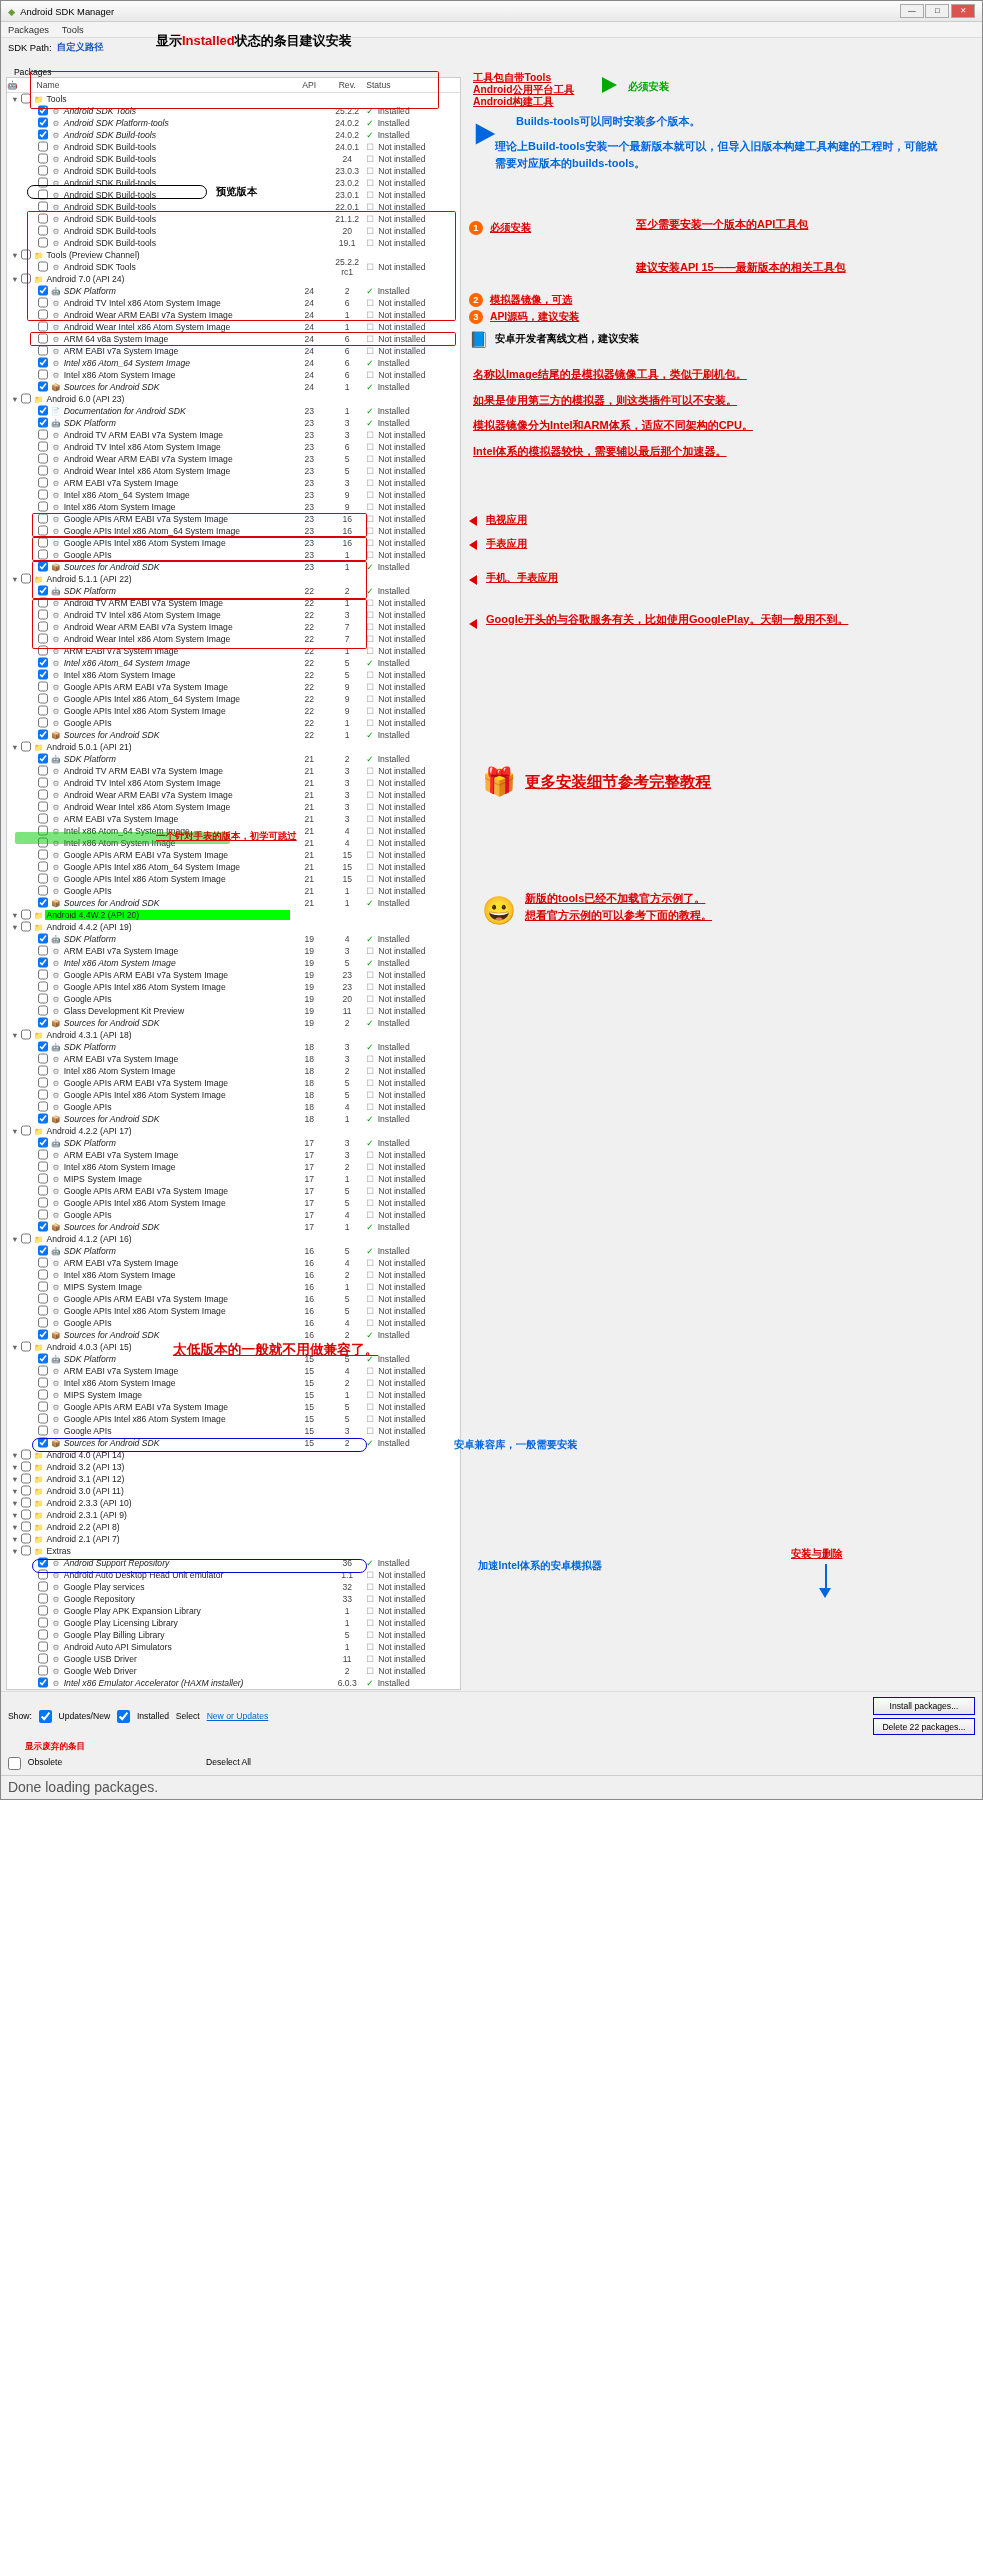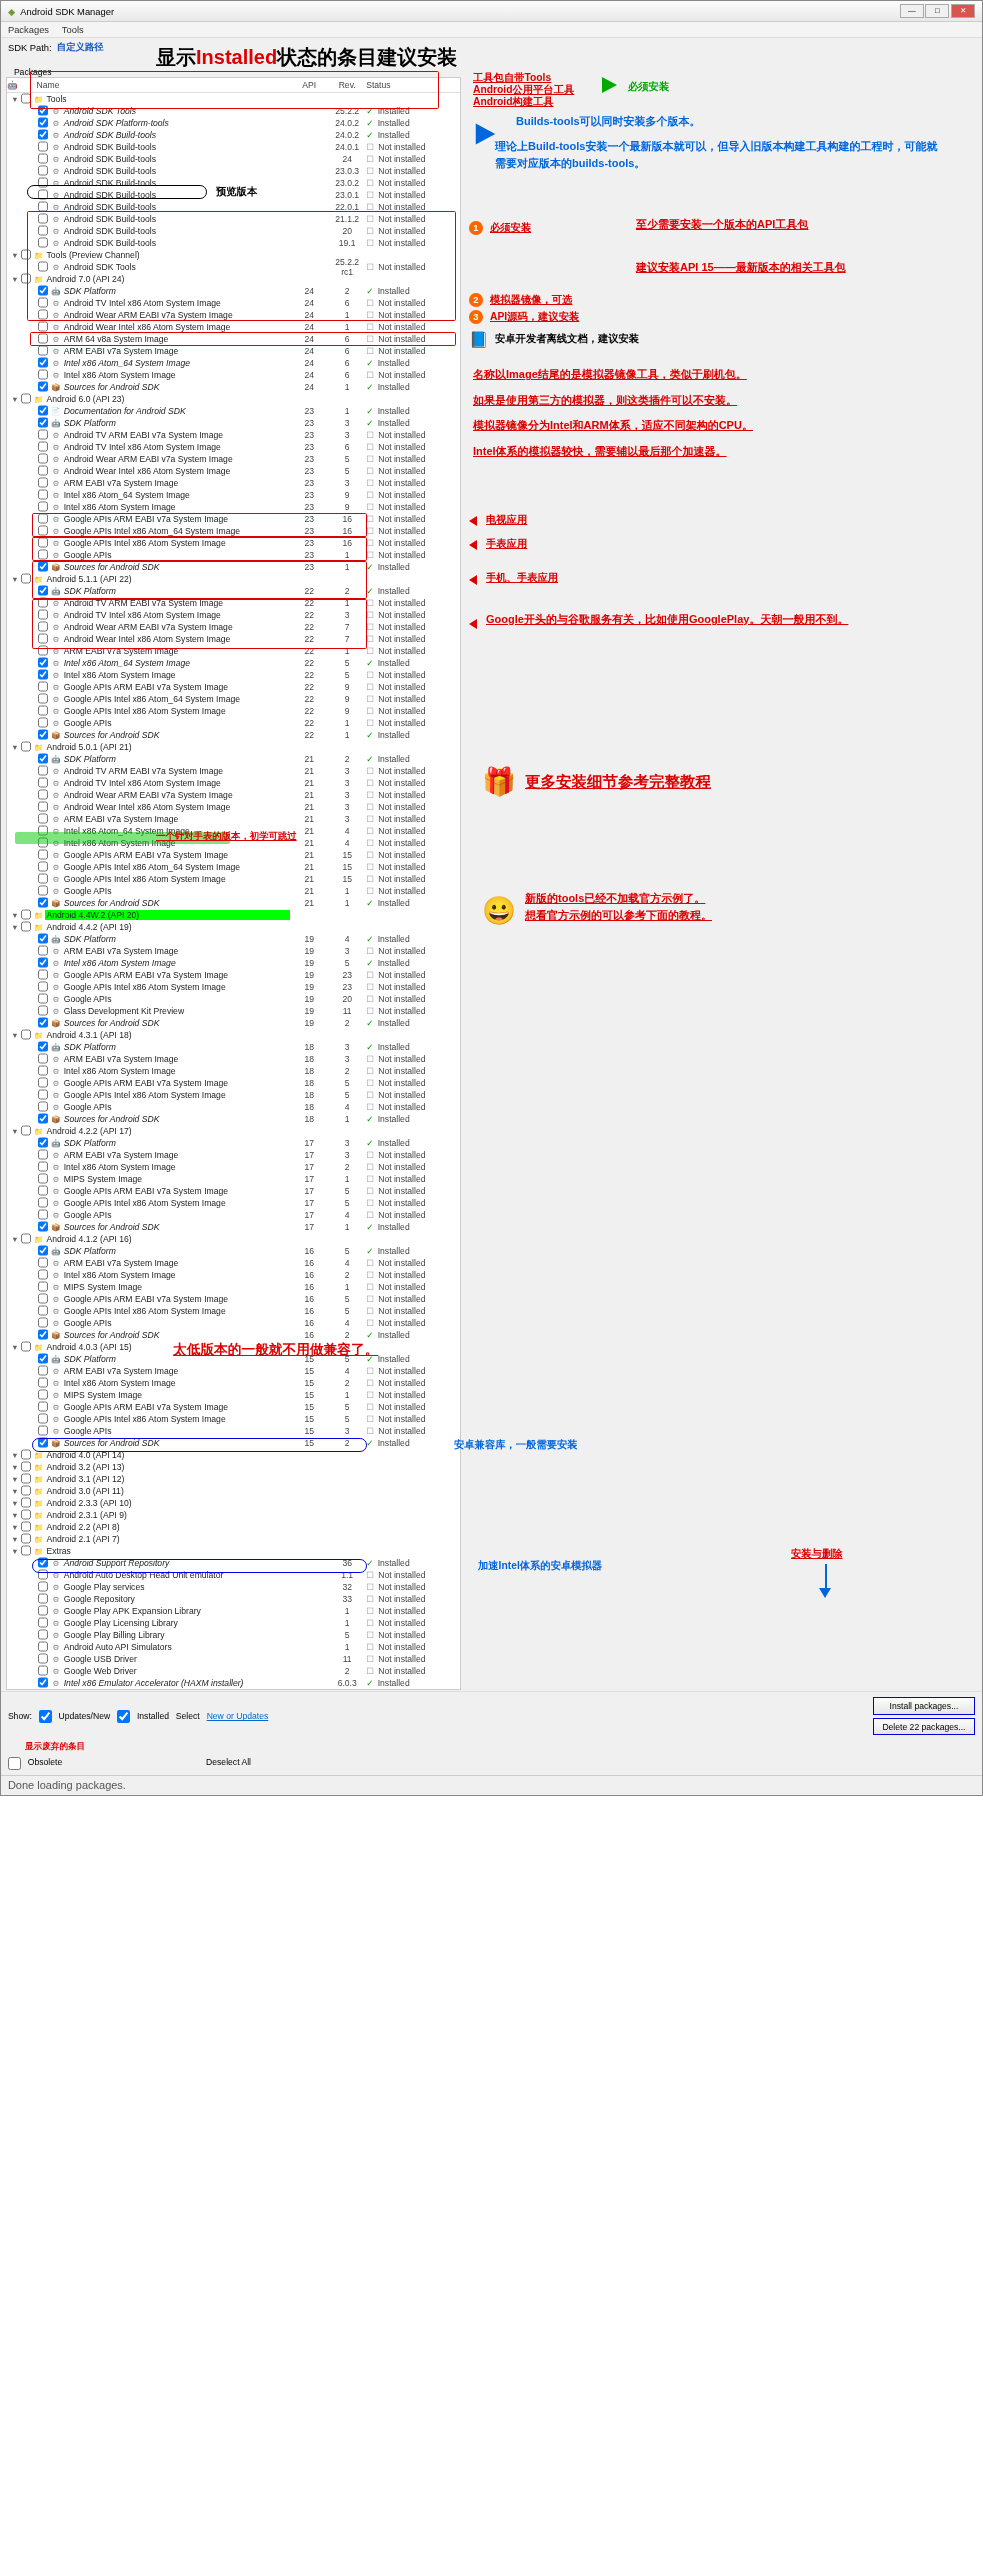--- a/index.html
+++ b/index.html
@@ -7,21 +7,21 @@
 .window { border: 0.9px solid #888; background: #f0f0f0; }
 .titlebar { background: linear-gradient(#fdfdfd,#e8e8e8); border-bottom: 0.9px solid #ccc; padding: 3.4px 6.9px; display: flex; align-items: center; gap: 5.2px; }
 .titlebar .icon { color: #6a9c3a; }
 .win-btns { margin-left: auto; display: flex; gap: 1.7px; }
 .win-btn { width: 24px; height: 13.7px; border: 0.9px solid #aaa; background: #f0f0f0; font-size: 7.7px; text-align: center; line-height: 12px; }
 .win-btn.close { background: #d9534f; color:#fff; }
 .menubar { padding: 1.7px 6.9px; border-bottom: 0.9px solid #ddd; background: #f4f4f4; }
 .menubar span { margin-right: 10.3px; color: #333; }
 .sdkpath { padding: 3.4px 6.9px; display: flex; align-items: center; gap: 5.2px; }
 .sdkpath .path { color: #1555c0; font-weight: bold; }
-.banner { position: absolute; left: 155px; top: 43px; font-size: 20px; font-weight: bold; color: #000; }
+.banner { position: absolute; left: 155px; top: 31px; font-size: 13px; font-weight: bold; color: #000; }
 .banner .red { color: #d00; }
 .main { display: flex; align-items: flex-start; position: relative; }
 .pkg-panel { width: 455px; border: 0.9px solid #ccc; background: #fff; margin: 1.7px 0 1.7px 5.2px; }
 .hdr { display: flex; background: #fff; border-bottom: 0.9px solid #ddd; font-size: 8.6px; color: #444; padding: 1.7px 0; }
 .hdr .c-name { flex: 1; padding-left: 19px; }
 .hdr .c-api, .hdr .c-rev { width: 38px; text-align: center; }
 .hdr .c-stat { width: 94px; }
 .tree { }
 .row { display: flex; align-items: center; height: 12px; font-size: 8.6px; color: #222; padding-left: 3.4px; position: relative; }
 .row .exp { width: 8.6px; text-align: center; color: #666; cursor: pointer; }
@@ -46,21 +46,21 @@
 .box { border: 1.7px solid; position: absolute; pointer-events: none; border-radius: 1.7px; }
 .box.red { border-color: #d00; }
 .box.blue { border-color: #00d; }
 .box.green { border-color: #0c0; }
 .box.black { border-color: #000; }
 .arrow-r { width: 0; height: 0; border-top: 8.6px solid transparent; border-bottom: 8.6px solid transparent; border-left: 15.5px solid; position: absolute; }
 .circ { width: 13.7px; height: 13.7px; border-radius: 50%; color: #fff; background: #f60; position: absolute; text-align: center; line-height: 13.7px; font-size: 9.4px; font-weight: bold; }
 .footer { padding: 5.2px 6.9px; display: flex; align-items: center; gap: 6.9px; font-size: 8.6px; border-top: 0.9px solid #ddd; }
 .footer .link { color: #06c; text-decoration: underline; cursor: pointer; }
 .btn { background: linear-gradient(#fdfdfd,#e5e5e5); border: 0.9px solid #999; padding: 2.6px 8.6px; font-size: 8.6px; cursor: pointer; }
-.statusbar { padding: 3.4px 6.9px; background: #f0f0f0; border-top: 0.9px solid #ccc; font-size: 11px; color: #555; }
+.statusbar { padding: 3.4px 6.9px; background: #f0f0f0; border-top: 0.9px solid #ccc; font-size: 14px; color: #555; }
 .side-note { position: absolute; width: 481px; font-size: 11px; font-weight: bold; line-height: 1.5; }
 .gift { font-size: 27.5px; }
 .smile { font-size: 27.5px; }
 .chev { width: 0; height: 0; border-top: 5.2px solid transparent; border-bottom: 5.2px solid transparent; border-right: 8.6px solid #d00; position: absolute; }
 </style>
 </head>
 <body>
 
 <div class="window" style="position:relative;">
   <div class="titlebar">

